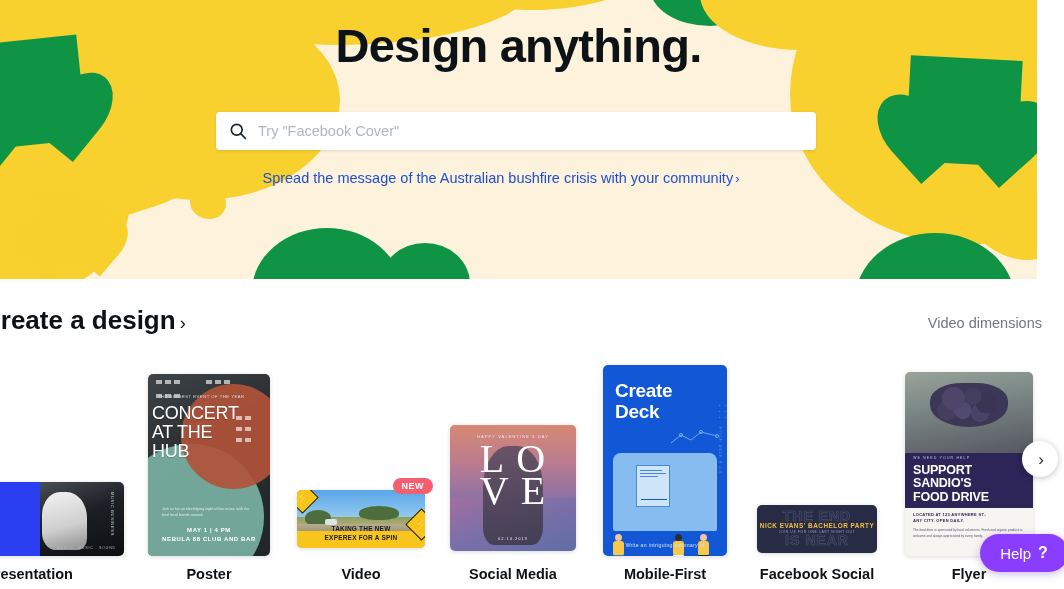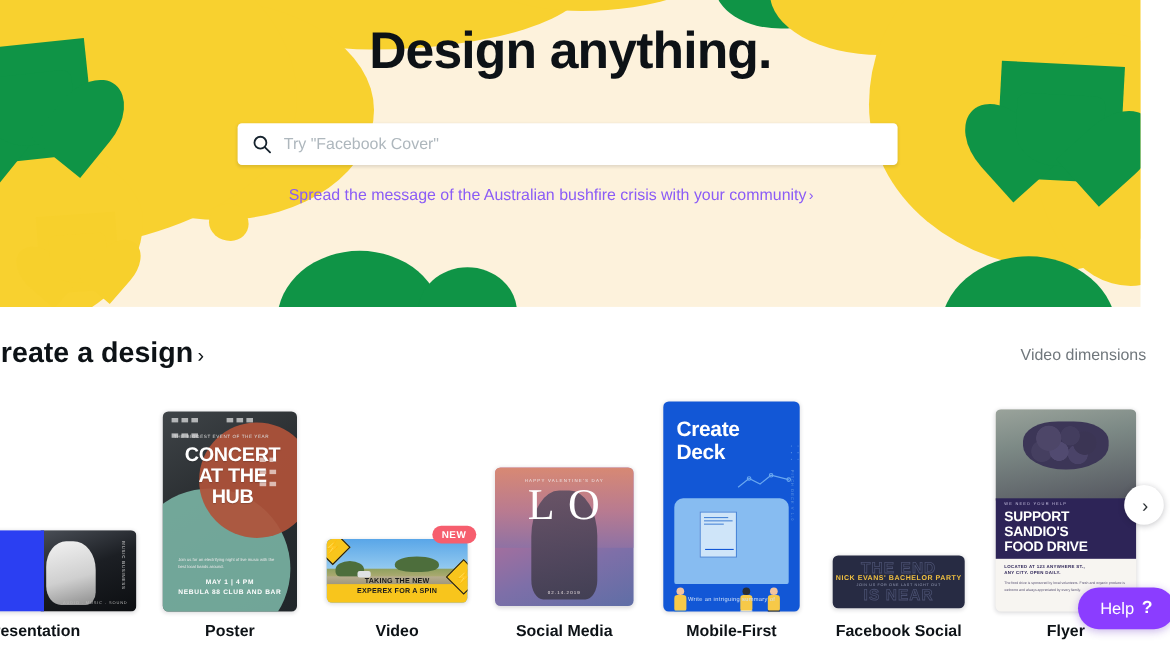--- a/index.html
+++ b/index.html
@@ -99,21 +99,21 @@
   .search-input {
     border: none; outline: none; background: transparent;
     margin-left: 10px; font-size: 14.5px; color: #16232e;
     width: 520px; height: 30px;
     font-family: "Liberation Sans", sans-serif;
   }
   .search-input::placeholder { color: #aeb7bd; }
 
   .hero-link {
     position: absolute; left: 0; top: 170px; width: 1002px;
-    text-align: center; font-size: 14.5px; color: #8b5cf6;
+    text-align: center; font-size: 14.5px; color: #1d4ed8;
     text-decoration: none;
   }
   .hero-link .chev { font-size: 13px; margin-left: 2px; }
 
   
   .section-head {
     position: absolute; left: 0; top: 305px; width: 1064px; height: 46px;
   }
   .section-title {
     position: absolute; left: -18px; top: 0;
@@ -157,22 +157,22 @@
 
   
   .c2 { left: 148px; top: 0; width: 122px; }
   .c2 .thumb { position: absolute; left: 0; top: 14px; width: 122px; height: 182px;
     background: linear-gradient(150deg,#3f4448 0%,#2a2e31 40%,#20262a 100%); }
   .po-rust { position: absolute; right: -16px; top: 10px; width: 105px; height: 105px;
     border-radius: 50%; background: #b0523a; opacity: .92; }
   .po-teal { position: absolute; left: -30px; bottom: -34px; width: 146px; height: 146px;
     border-radius: 50%; background: #7fbcab; opacity: .85; }
   .po-top { position: absolute; left: 10px; top: 20px; color: #dcdcdc; font-size: 4.2px; letter-spacing: .5px; z-index: 4;}
-  .po-main { position: absolute; left: 20px; top: 30px; color: #fff; font-weight: bold;
-    font-size: 18px; line-height: 1.05; letter-spacing: -.3px; z-index: 5; text-shadow: 0 1px 1px rgba(0,0,0,.18); text-align: center;}
+  .po-main { position: absolute; left: 4px; top: 30px; color: #fff; font-weight: normal;
+    font-size: 18px; line-height: 1.05; letter-spacing: -.3px; z-index: 5; text-shadow: 0 1px 1px rgba(0,0,0,.18);}
   .po-sub { position: absolute; left: 14px; bottom: 38px; width: 95px; color: #e7e7e7; font-size: 3.8px; line-height: 1.6; z-index: 5;}
   .po-foot { position: absolute; left: 0; bottom: 12px; width: 100%; text-align: center;
     color: #fff; font-size: 6px; font-weight: bold; letter-spacing: .6px; line-height: 1.5; z-index: 5;}
   .dotgrid { position: absolute; z-index: 4; }
   .dotgrid i { position: absolute; width: 6px; height: 4px; background: rgba(255,255,255,.62); display: block;}
 
   
   .c3 { left: 297px; top: 0; width: 128px; }
   .c3 .thumb { position: absolute; left: 0; top: 130px; width: 128px; height: 58px; background: #7fb9e0; }
   .v-sky { position: absolute; left: 0; top: 0; width: 100%; height: 62%;
@@ -433,20 +433,21 @@
       <div class="card-label">Video</div>
     </div>
 
     <div class="card c4">
       <div class="thumb">
         <div class="sm-sun"></div>
         <div class="sm-fig"></div>
         <div class="sm-top">HAPPY VALENTINE'S DAY</div>
         <div class="sm-love">
           <div>L&nbsp;O</div>
+          <div>V&nbsp;E</div>
         </div>
         <div class="sm-bot">02.14.2019</div>
       </div>
       <div class="card-label">Social Media</div>
     </div>
 
     <div class="card c5">
       <div class="thumb">
         <div class="mf-dots">
           <i style="left:0;top:0"></i>

